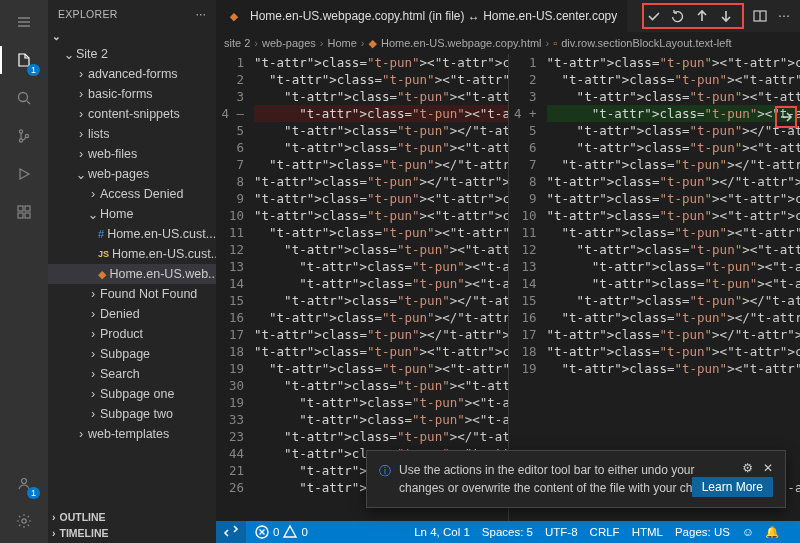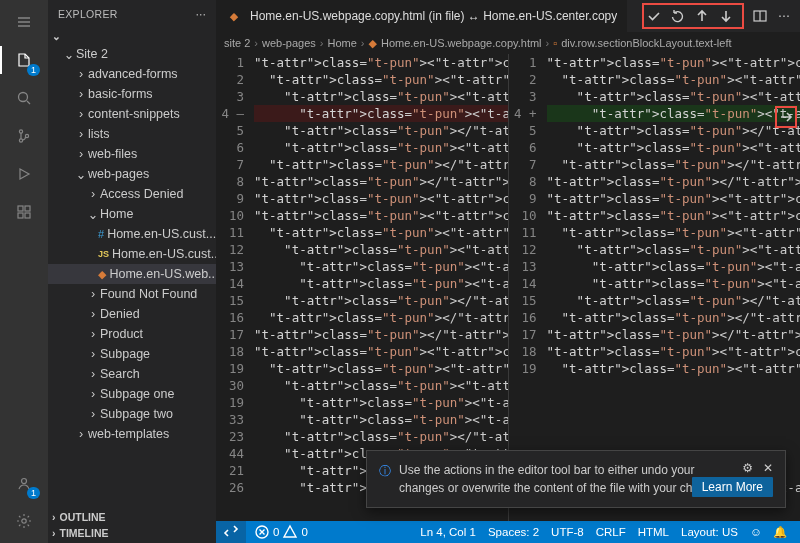--- a/index.html
+++ b/index.html
@@ -44,21 +44,21 @@
   .toast{position:absolute;right:14px;bottom:35px;width:420px;background:#252526;border:1px solid #454545;padding:10px 12px;display:flex;gap:8px;font-size:12px;color:#ccc;box-shadow:0 4px 12px rgba(0,0,0,.5)}
   .toast .ticon{color:#3794ff;flex-shrink:0;margin-top:2px}
   .toast .msg{flex:1;line-height:1.5}
   .toast .tact{display:flex;gap:10px;align-items:flex-start}
   .toast .close,.toast .gear{color:#ccc;cursor:pointer}
   .toast .btn{position:absolute;right:12px;bottom:10px;background:#0e639c;color:#fff;padding:3px 10px;font-size:12px;cursor:pointer;border-radius:1px}
   .status{height:22px;background:#007acc;color:#fff;display:flex;align-items:center;font-size:11.5px}
   .status .left{display:flex;align-items:center;gap:10px;padding:0 8px}
   .status .sb-item{display:flex;align-items:center;gap:3px;cursor:pointer}
   .status .remote{background:#0864a5;padding:0 7px;height:100%;display:flex;align-items:center}
-  .status .right{margin-left:auto;display:flex;gap:12px;padding-right:12px}
+  .status .right{margin-left:auto;display:flex;gap:12px;padding-right:20px}
   svg{width:16px;height:16px}
 </style>
 </head>
 <body>
 
 <div class="root">
 
   <div class="actbar">
     <div class="ico">
         <svg viewBox="0 0 16 16" stroke="currentColor" stroke-width="1.3">
@@ -415,23 +415,23 @@
             </svg>
             <span>0</span>
           <svg width="13" height="13" viewBox="0 0 16 16" fill="none" stroke="#fff" stroke-width="1.4">
               <path d="M8 2l6 11H2z"></path>
             </svg>
             <span>0</span>
         </span>
       </div>
       <div class="right">
         <span class="sb-item">Ln 4, Col 1</span>
-        <span class="sb-item">Spaces: 2</span>
+        <span class="sb-item">Spaces: 5</span>
         <span class="sb-item">UTF-8</span>
         <span class="sb-item">CRLF</span>
         <span class="sb-item">HTML</span>
-        <span class="sb-item">Layout: US</span>
+        <span class="sb-item">Pages: US</span>
         <span class="sb-item">☺</span>
         <span class="sb-item">🔔</span>
       </div>
     </div>
   </div>
 </div>
 
 </body></html>

